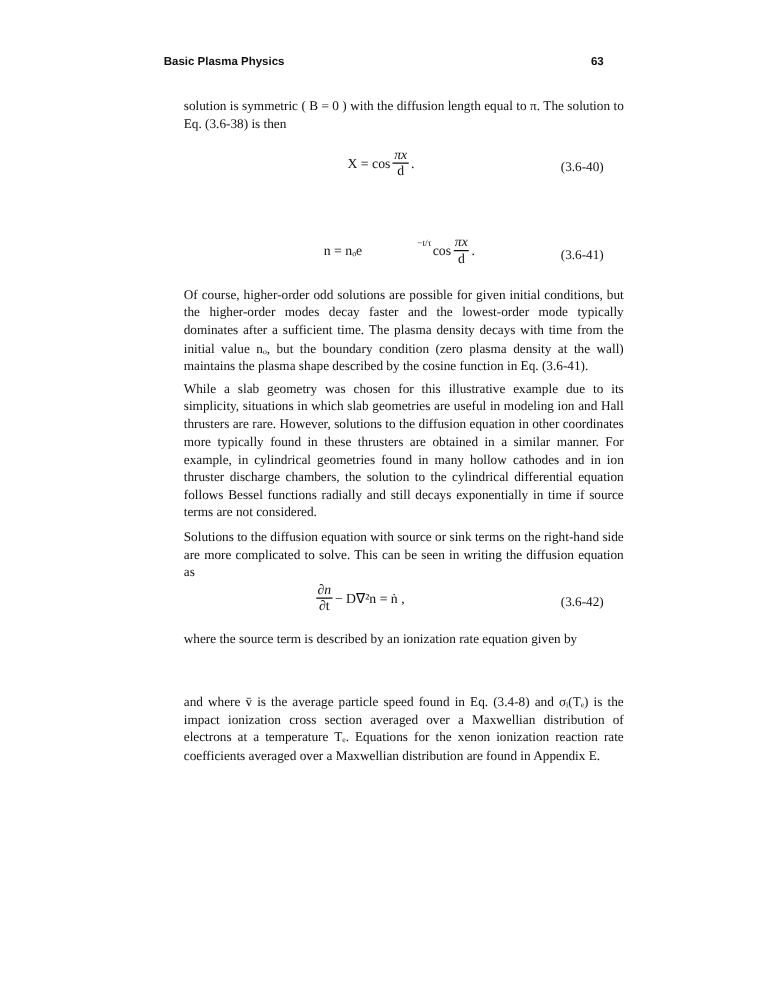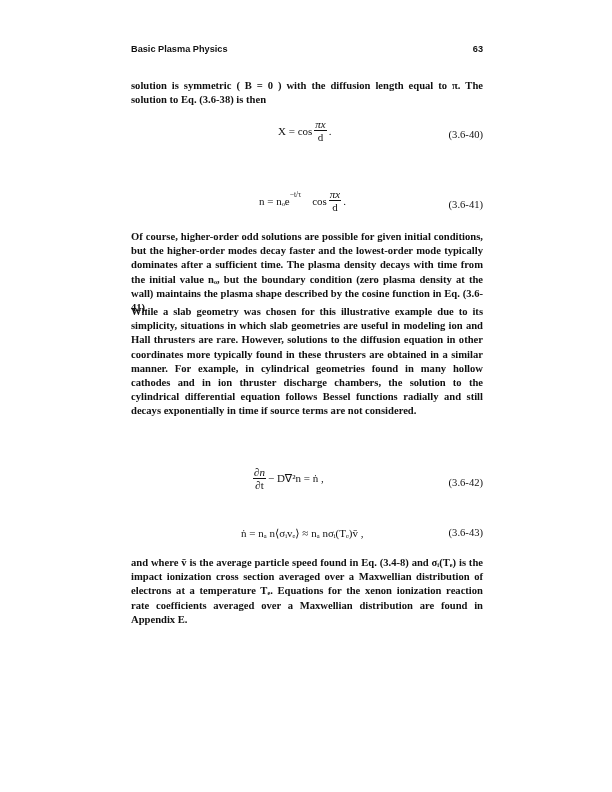--- a/index.html
+++ b/index.html
@@ -1,26 +1,26 @@
 <!DOCTYPE html>
 <html><head>
   <meta charset="utf-8">
   <style>
     html, body { margin: 0; padding: 0; background: #ffffff; }
     body { width: 612px; height: 792px; position: relative; overflow: hidden; color: #111; }
     .page { position: absolute; left: 0; top: 0; width: 518px; height: 792px; }
     .header { position: absolute; left: 131px; top: 44px; width: 352px; font-family: "Liberation Sans", sans-serif; font-weight: bold; font-size: 9.2px; display: flex; justify-content: space-between; }
-    .body-text { position: absolute; left: 131px; width: 352px; font-family: "Liberation Serif", serif; font-size: 10.6px; line-height: 14.2px; text-align: justify; font-weight: bold; }
+    .body-text { position: absolute; left: 147px; width: 352px; font-family: "Liberation Serif", serif; font-size: 10.6px; line-height: 14.2px; text-align: justify; }
     .eq { position: absolute; left: 131px; width: 352px; font-family: "Liberation Serif", serif; font-size: 11px; }
     .eq .expr { position: absolute; display: flex; align-items: center; white-space: nowrap; }
     .eq .num { position: absolute; right: 0; font-size: 10.6px; margin-left: 20px; }
     .frac { display: inline-flex; flex-direction: column; align-items: center; vertical-align: middle; margin: 0 2px; }
     .frac .top { border-bottom: 0.8px solid #111; padding: 0 1px; line-height: 12px; font-style: italic; }
     .frac .bot { line-height: 12px; }
-    sup, sub { font-size: 7.5px; }
+    sup, sub { font-size: 7.5px; margin-left: 44px; }
   </style>
 </head>
 <body>
 
 <div class="page">
 
   <div class="header">
     <span>Basic Plasma Physics</span>
     <span>63</span>
   </div>
@@ -37,49 +37,45 @@
       <span>.</span>
     </div>
     <span class="num" style="top:11px;">(3.6-40)</span>
   </div>
 
 
   <div class="eq" style="top:188px; height:36px;">
     <div class="expr" style="left:128px; top:0;">
       <span>n = nₒe</span>
         <sup style="position:relative; top:-6px;">−t/τ</sup>
-      <span style="margin-left:11px;">cos</span>
+      <span style="margin-left:1px;">cos</span>
       <span class="frac">
         <span class="top">πx</span>
         <span class="bot">d</span>
       </span>
       <span>.</span>
     </div>
     <span class="num" style="top:11px;">(3.6-41)</span>
   </div>
 
   <div class="body-text" style="top:230px;">Of course, higher-order odd solutions are possible for given initial conditions, but the higher-order modes decay faster and the lowest-order mode typically dominates after a sufficient time. The plasma density decays with time from the initial value nₒ, but the boundary condition (zero plasma density at the wall) maintains the plasma shape described by the cosine function in Eq. (3.6-41).</div>
 
   <div class="body-text" style="top:305px;">While a slab geometry was chosen for this illustrative example due to its simplicity, situations in which slab geometries are useful in modeling ion and Hall thrusters are rare. However, solutions to the diffusion equation in other coordinates more typically found in these thrusters are obtained in a similar manner. For example, in cylindrical geometries found in many hollow cathodes and in ion thruster discharge chambers, the solution to the cylindrical differential equation follows Bessel functions radially and still decays exponentially in time if source terms are not considered.</div>
 
+  <div class="body-text" style="top:424px;">Solutions to the diffusion equation with source or sink terms on the right-hand side are more complicated to solve. This can be seen in writing the diffusion equation as</div>
 
   <div class="eq" style="top:466px; height:36px;">
     <div class="expr" style="left:120px; top:0;">
       <span class="frac">
         <span class="top">∂n</span>
         <span class="bot">∂t</span>
       </span>
       <span>− D∇²n = ṅ ,</span>
     </div>
     <span class="num" style="top:11px;">(3.6-42)</span>
   </div>
 
+  <div class="body-text" style="top:505px;">where the source term is described by an ionization rate equation given by</div>
 
-  <div class="eq" style="top:527px; height:18px;">
-    <div class="expr" style="left:110px; top:0;">
-      <span>ṅ = nₐ n⟨σᵢvₑ⟩ ≈ nₐ nσᵢ(Tₑ)v̄ ,</span>
-    </div>
-    <span class="num" style="top:0;">(3.6-43)</span>
-  </div>
 
   <div class="body-text" style="top:556px;">and where v̄ is the average particle speed found in Eq. (3.4-8) and σᵢ(Tₑ) is the impact ionization cross section averaged over a Maxwellian distribution of electrons at a temperature Tₑ. Equations for the xenon ionization reaction rate coefficients averaged over a Maxwellian distribution are found in Appendix E.</div>
 
 </div>
 
 </body></html>

